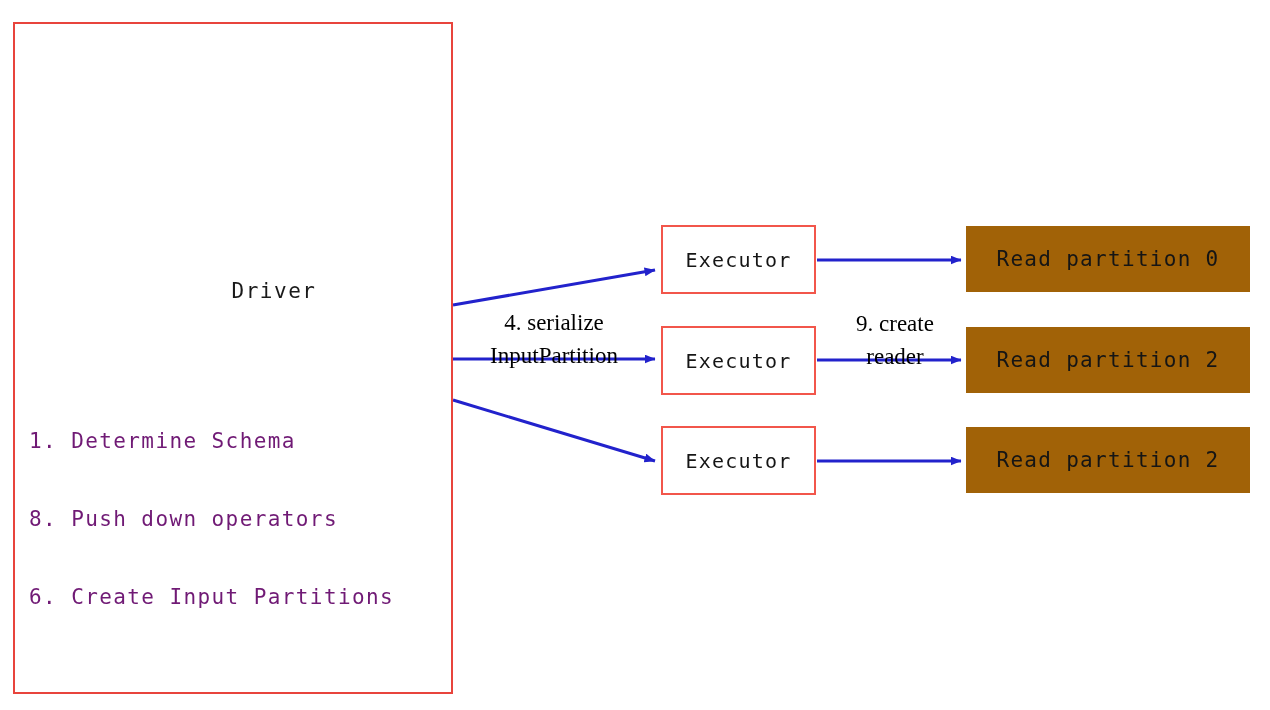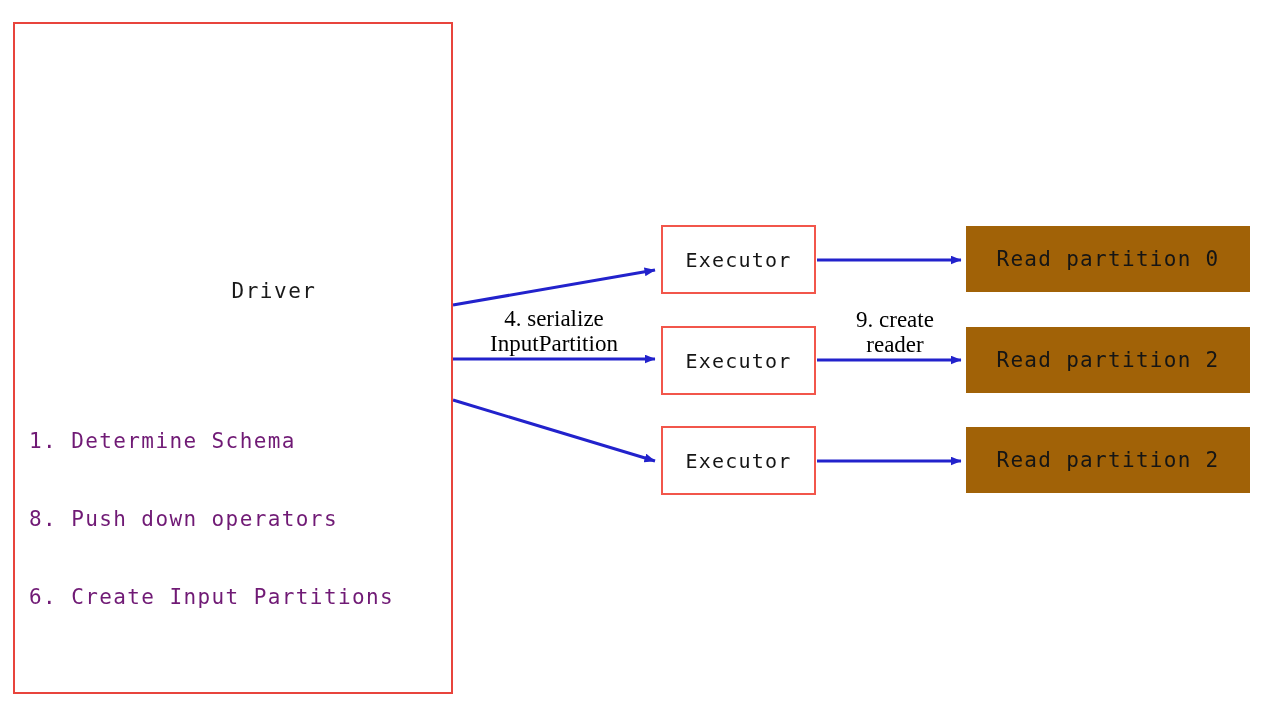--- a/index.html
+++ b/index.html
@@ -106,21 +106,21 @@
   }
   .part-0 { top: 226px; }
   .part-1 { top: 327px; }
   .part-2 { top: 427px; }
 
   
   .edge-label {
     position: absolute;
     font-family: "Liberation Serif", "DejaVu Serif", serif;
     font-size: 23px;
-    line-height: 25px;
+    line-height: 33px;
     color: #000000;
     text-align: center;
     white-space: pre-line;
   }
   .label-serialize {
     left: 469px;
     top: 306px;
     width: 170px;
   }
   .label-create {

